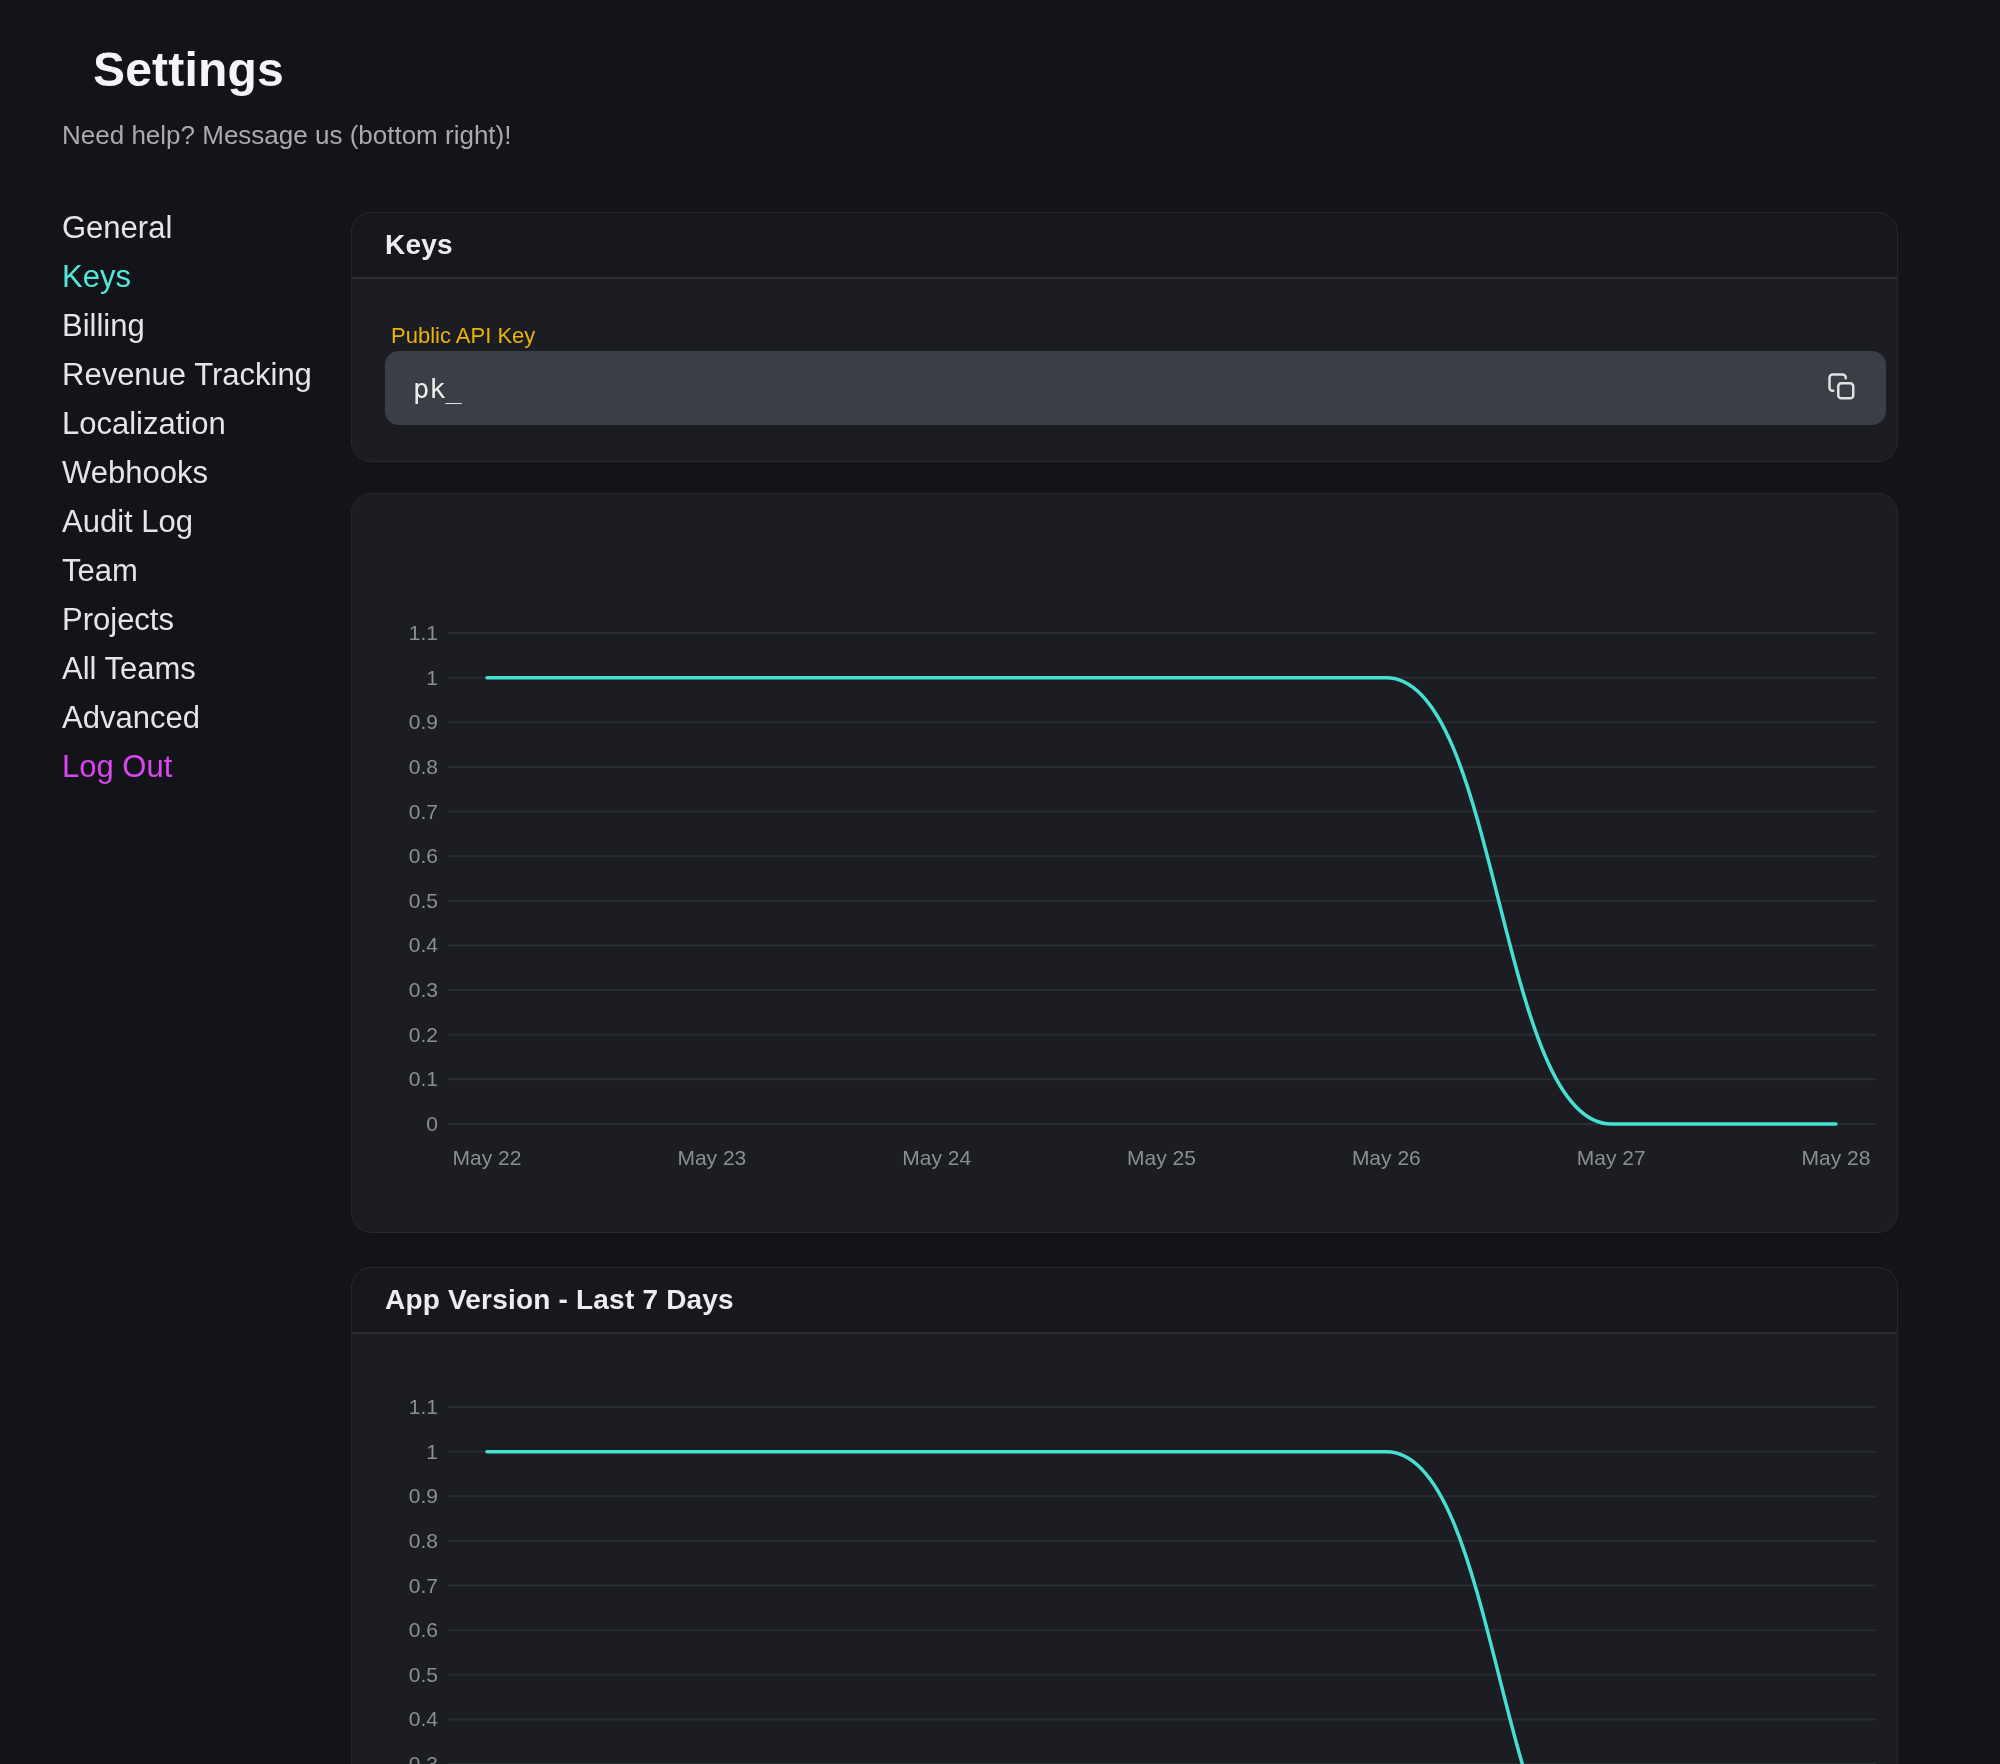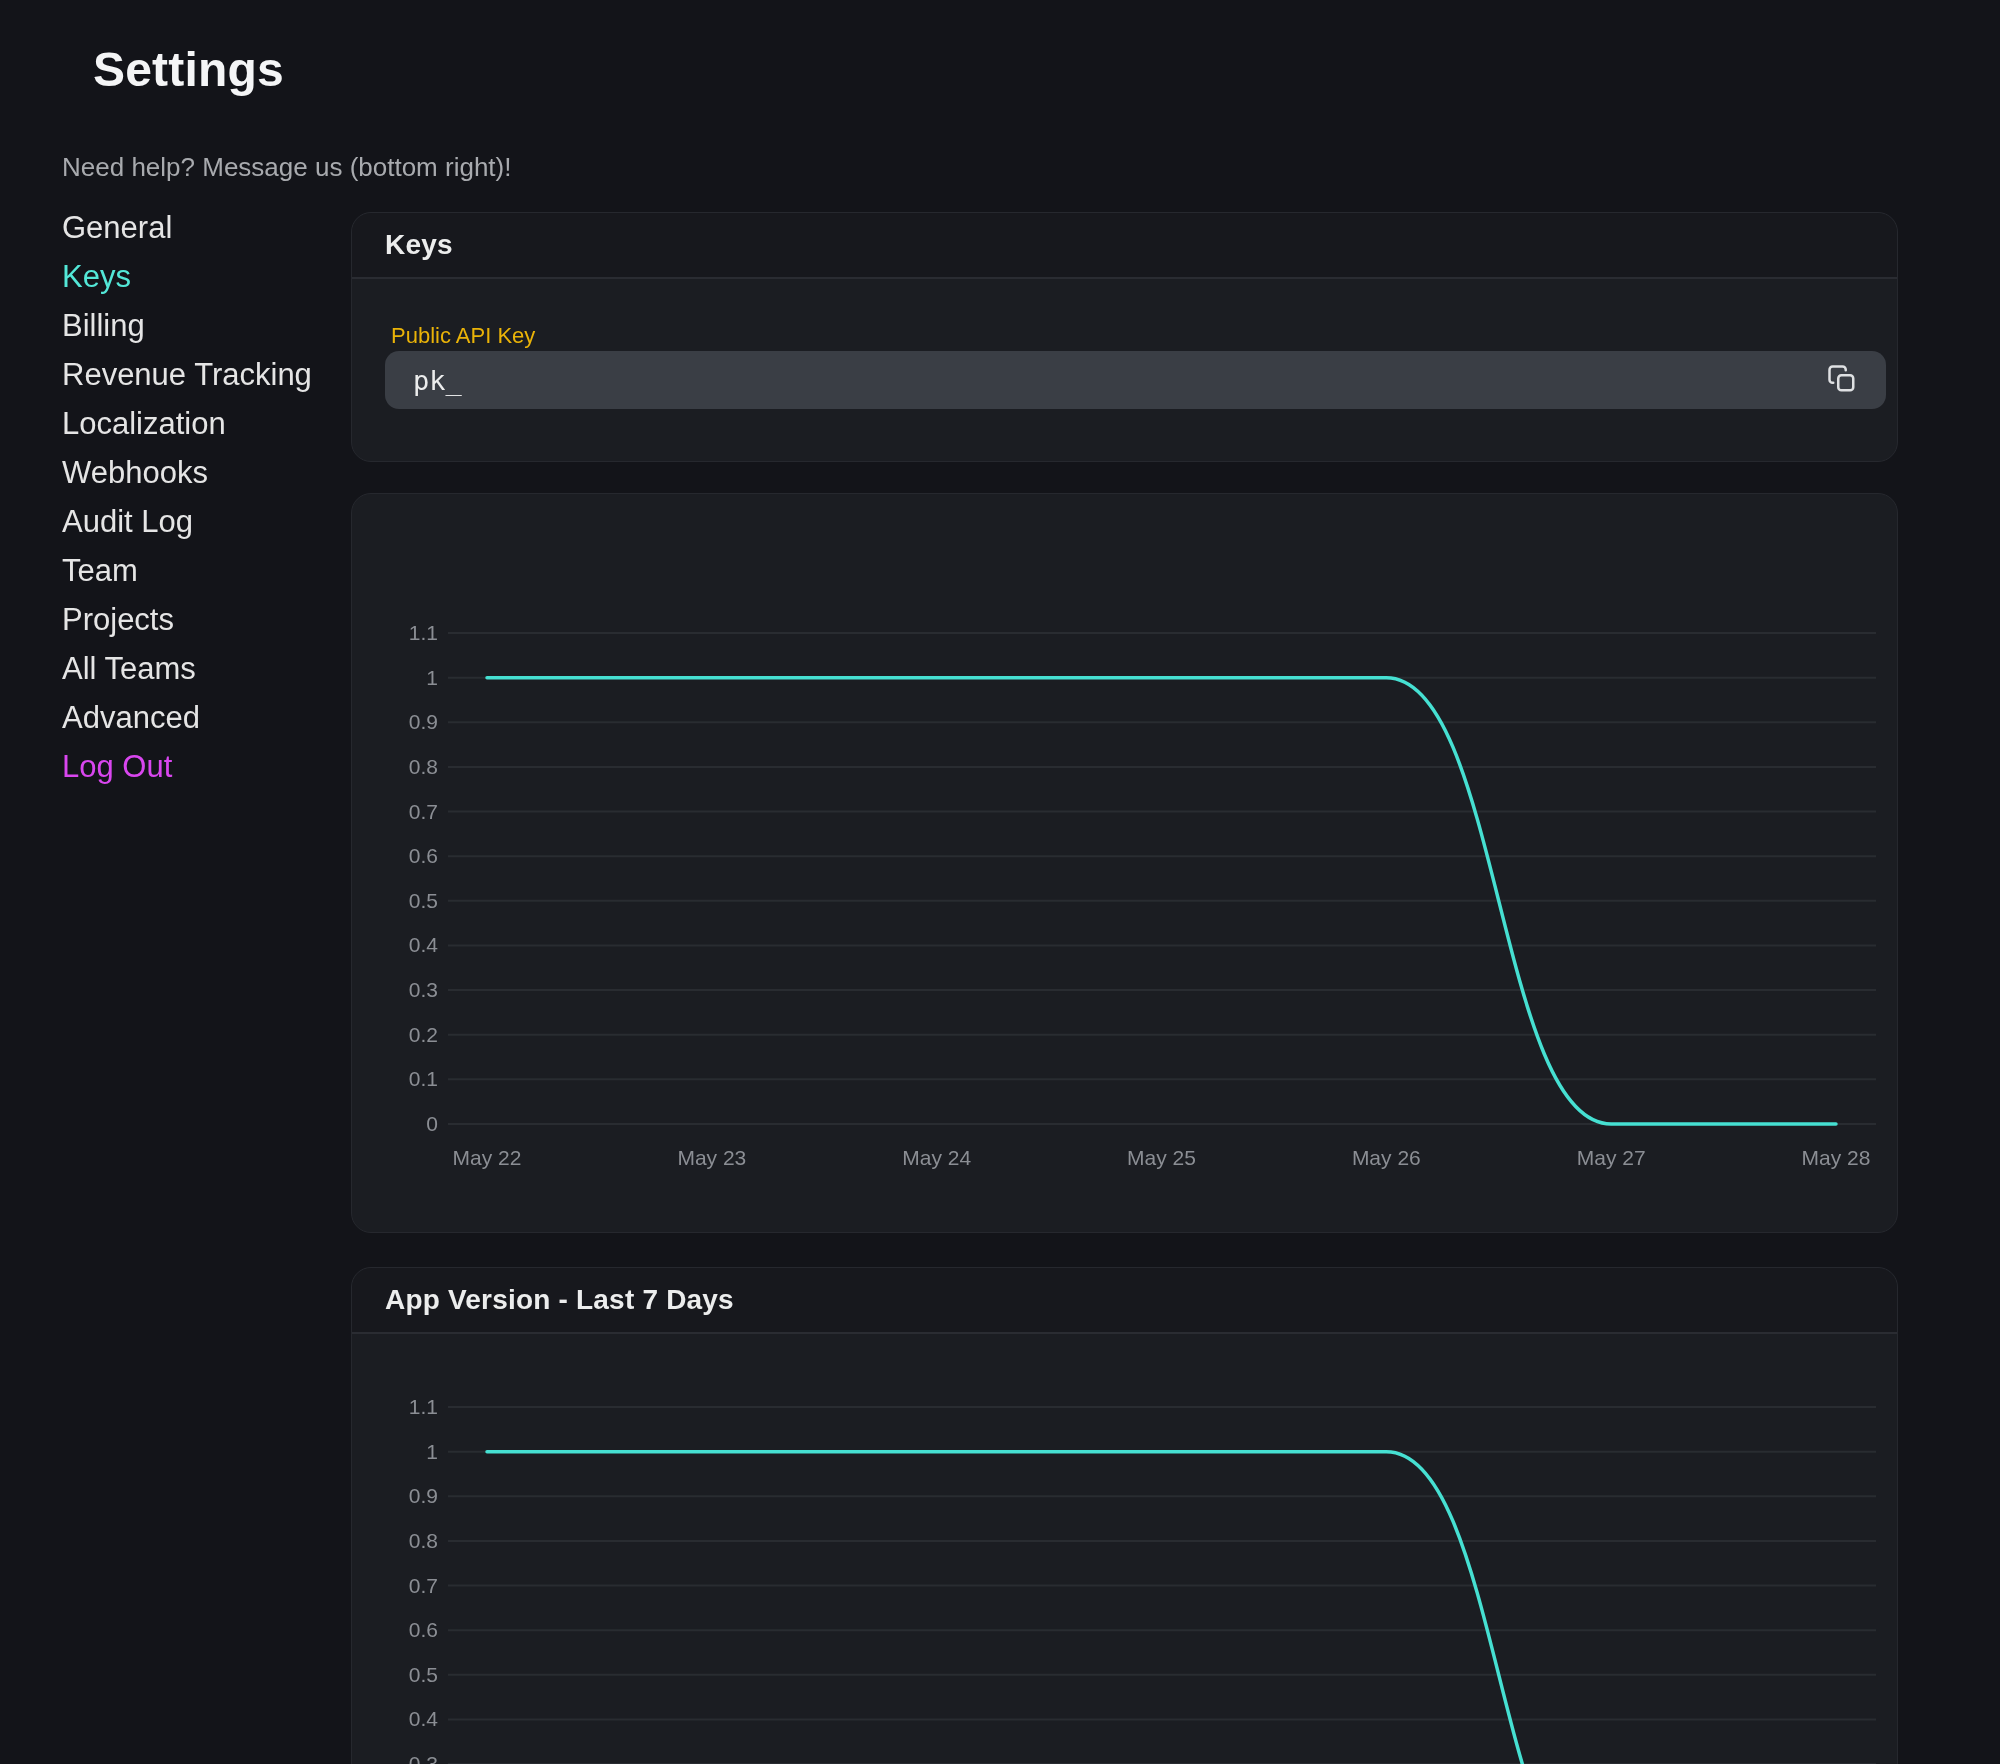--- a/index.html
+++ b/index.html
@@ -12,21 +12,21 @@
     color: #e8e9eb;
   }
   .page-title {
     position: absolute; left: 62px; top: 42px;
     font-size: 48px; font-weight: 700; color: #f4f5f6;
     letter-spacing: 0.2px;
     margin-left: 31px;
   }
   .page-subtitle {
     position: absolute; left: 62px; top: 120px;
-    font-size: 26px; font-weight: 400; color: #a8aaae; margin-top: 32px;
+    font-size: 26px; font-weight: 400; color: #a8aaae;
   }
   .sidebar {
     position: absolute; left: 62px; top: 203px; width: 260px;
   }
   .sidebar-item {
     height: 49px; line-height: 49px;
     font-size: 31px; color: #e5e5e5;
     cursor: pointer; white-space: nowrap;
   }
   .sidebar-item.active { color: #53e7d7; }
@@ -51,21 +51,21 @@
   }
   #card-keys { top: 212px; height: 250px; }
   #card-chart1 { top: 493px; height: 740px; }
   #card-chart2 { top: 1267px; height: 740px; }
   .field-label {
     position: absolute; left: 39px; top: 96px;
     font-size: 22px; color: #eab308; margin-top: 14px;
   }
   .key-input-wrap {
     position: absolute; left: 33px; top: 138px;
-    width: 1501px; height: 58px;
+    width: 1501px; height: 74px;
     background: #3a3e45;
     border-radius: 14px;
   }
   .key-input {
     position: absolute; left: 0; top: 0; width: 100%; height: 100%;
     background: transparent; border: none; outline: none;
     padding: 0 90px 0 28px;
     font-family: "DejaVu Sans Mono", monospace;
     font-size: 27px; color: #eceded;
   }

